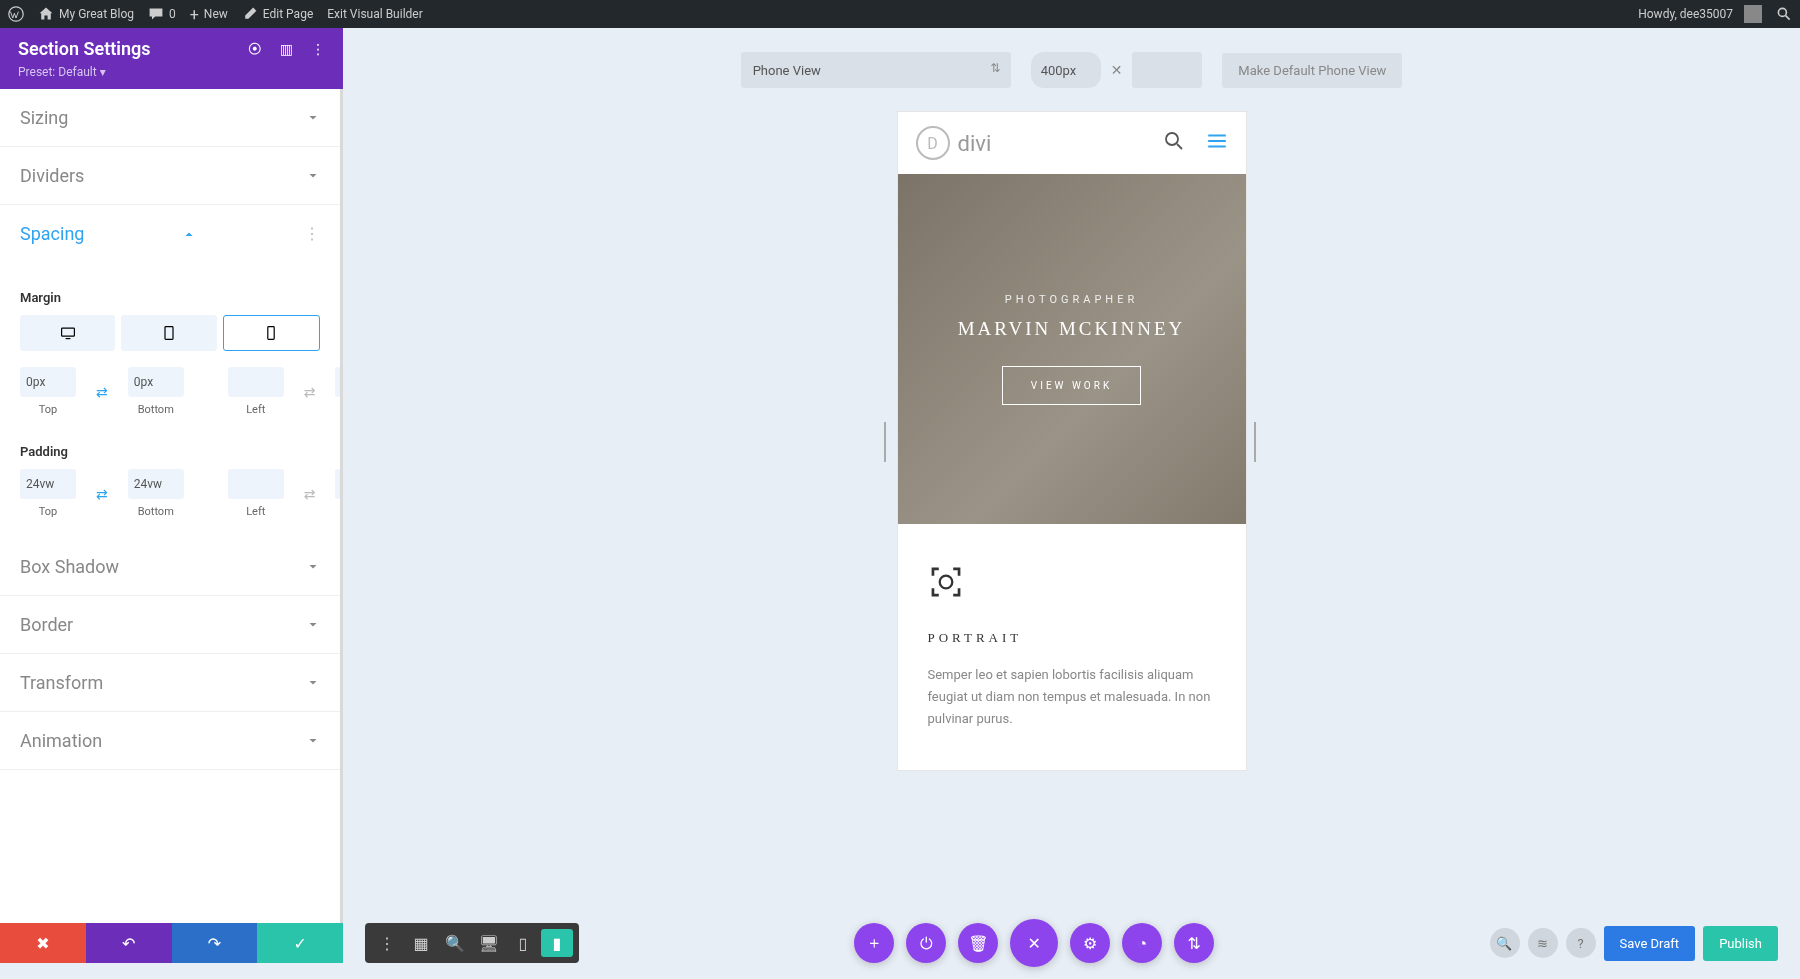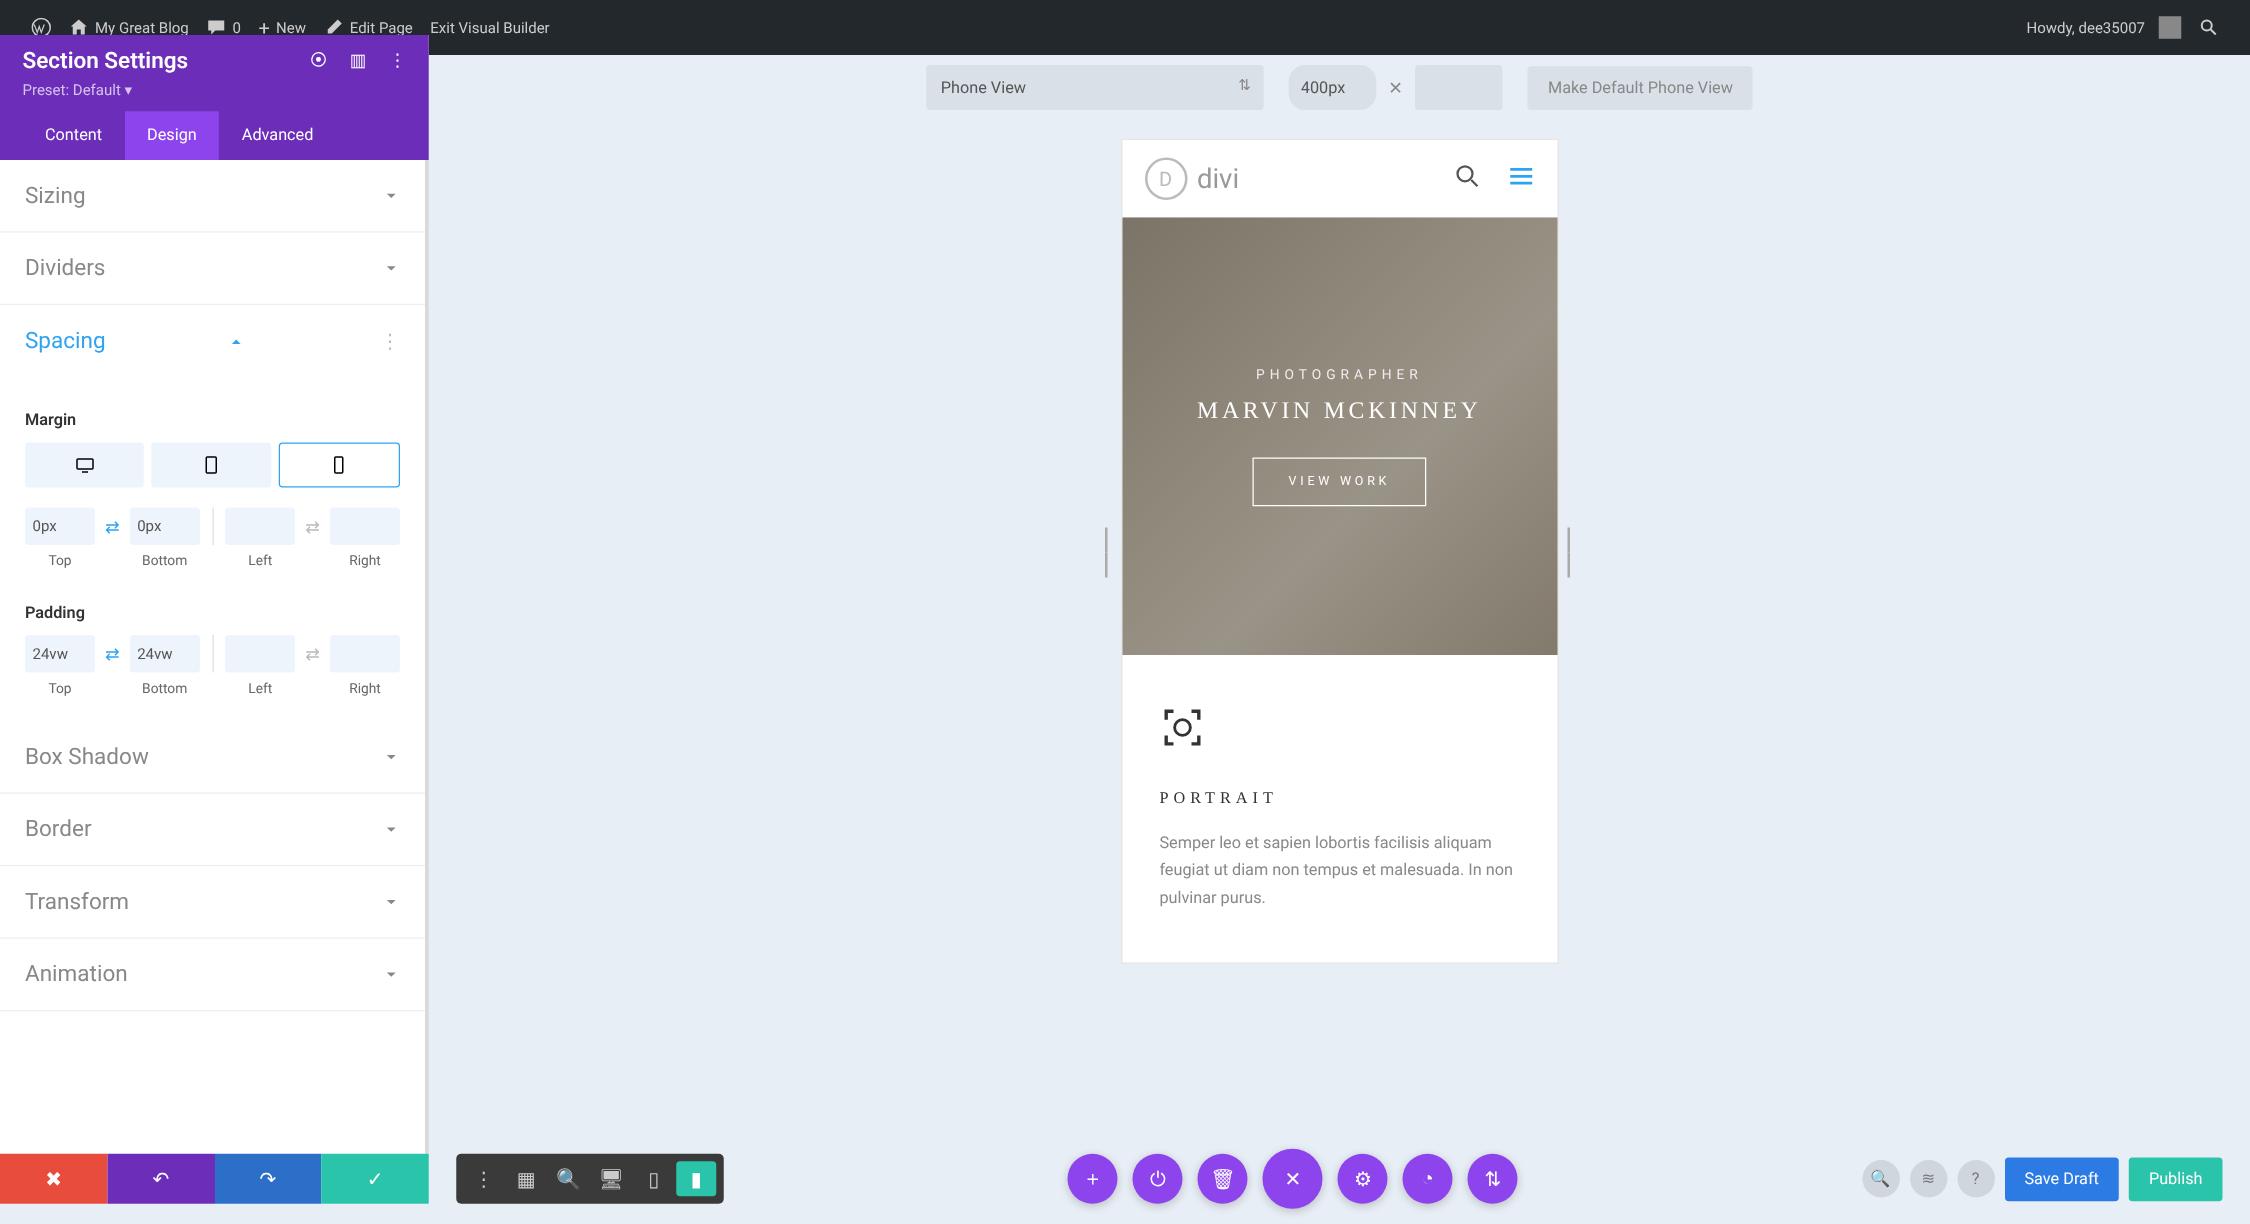--- a/index.html
+++ b/index.html
@@ -1,17 +1,17 @@
 <!DOCTYPE html>
 <html><head>
 <meta charset="utf-8">
 <style>
 *{box-sizing:border-box;margin:0;padding:0;font-family:-apple-system,BlinkMacSystemFont,"Segoe UI",Roboto,sans-serif}
 body{background:#e8eef5;overflow:hidden}
-.wp-admin-bar{height:44px;background:#23282d;display:flex;align-items:center;color:#ccc;font-size:12px;padding:0 25px;justify-content:space-between}
+.wp-admin-bar{height:28px;background:#23282d;display:flex;align-items:center;color:#ccc;font-size:12px;padding:0 8px;justify-content:space-between}
 .wp-left,.wp-right{display:flex;align-items:center;gap:14px}
 .wp-item{display:flex;align-items:center;gap:5px;cursor:pointer}
 .wp-item svg,.wp-item .glyph{width:16px;height:16px;fill:#ccc}
 .sidebar{position:fixed;left:0;top:28px;bottom:16px;width:343px;background:#fff;display:flex;flex-direction:column;z-index:10}
 .sidebar-header{background:#6c2eb9;color:#fff;padding:10px 18px 0}
 .sh-top{display:flex;justify-content:space-between;align-items:center}
 .sh-title{font-size:18px;font-weight:600}
 .sh-icons{display:flex;gap:18px;align-items:center}
 .sh-icons span{cursor:pointer;font-size:14px}
 .preset{font-size:12px;color:#d5c3f0;margin-top:6px;padding-bottom:10px}
@@ -24,21 +24,21 @@
 .acc.open .acc-title{color:#2ea3f2}
 .acc svg{width:14px;height:14px;fill:#888}
 .acc.open{border-bottom:none}
 .spacing-content{padding:0 20px 20px}
 .field-label{font-size:13px;font-weight:600;color:#333;margin:28px 0 10px}
 .device-tabs{display:flex;gap:6px;margin-bottom:16px}
 .device-tab{flex:1;height:36px;display:flex;align-items:center;justify-content:center;background:#edf4fb;border-radius:3px;cursor:pointer}
 .device-tab.active{background:#fff;border:1px solid #2ea3f2}
 .device-tab svg{width:16px;height:16px;fill:#8aa}
 .device-tab.active svg{fill:#2ea3f2}
-.spacing-row{display:flex;gap:8px;align-items:flex-start}
+.spacing-row{display:flex;gap:20px;align-items:center}
 .sp-col{display:flex;flex-direction:column;align-items:center}
 .sp-input{width:56px;height:30px;background:#edf4fb;border:none;border-radius:3px;padding:0 6px;font-size:12px;color:#555}
 .sp-label{font-size:11px;color:#666;margin-top:6px}
 .link-icon{width:20px;height:30px;display:flex;align-items:center;justify-content:center;color:#2ea3f2;font-size:14px}
 .divbar{width:1px;height:30px;background:#ddd;margin:0 2px}
 .sidebar-footer{display:flex;height:40px}
 .sf-btn{flex:1;display:flex;align-items:center;justify-content:center;color:#fff;cursor:pointer}
 .sf-red{background:#e74c3c}.sf-purple{background:#6c2eb9}.sf-blue{background:#2c6fc9}.sf-teal{background:#29c4a9}
 .canvas{position:fixed;left:343px;right:0;top:28px;bottom:0;display:flex;flex-direction:column}
 .view-controls{display:flex;align-items:center;justify-content:center;gap:20px;padding:24px 0}
@@ -134,25 +134,20 @@
   <div class="sidebar-header">
     <div class="sh-top">
       <div class="sh-title">Section Settings</div>
       <div class="sh-icons">
         <span>⦿</span>
         <span>▥</span>
         <span>⋮</span>
       </div>
     </div>
     <div class="preset">Preset: Default ▾</div>
-    <div class="tabs">
-      <div class="tab">Content</div>
-      <div class="tab active">Design</div>
-      <div class="tab">Advanced</div>
-    </div>
   </div>
   <div class="panel-body">
     <div class="acc">
         <span class="acc-title">Sizing</span>
         <svg viewBox="0 0 20 20">
           <path d="M5 7l5 5 5-5z"></path>
         </svg>
       </div>
     <div class="acc">
         <span class="acc-title">Dividers</span>

